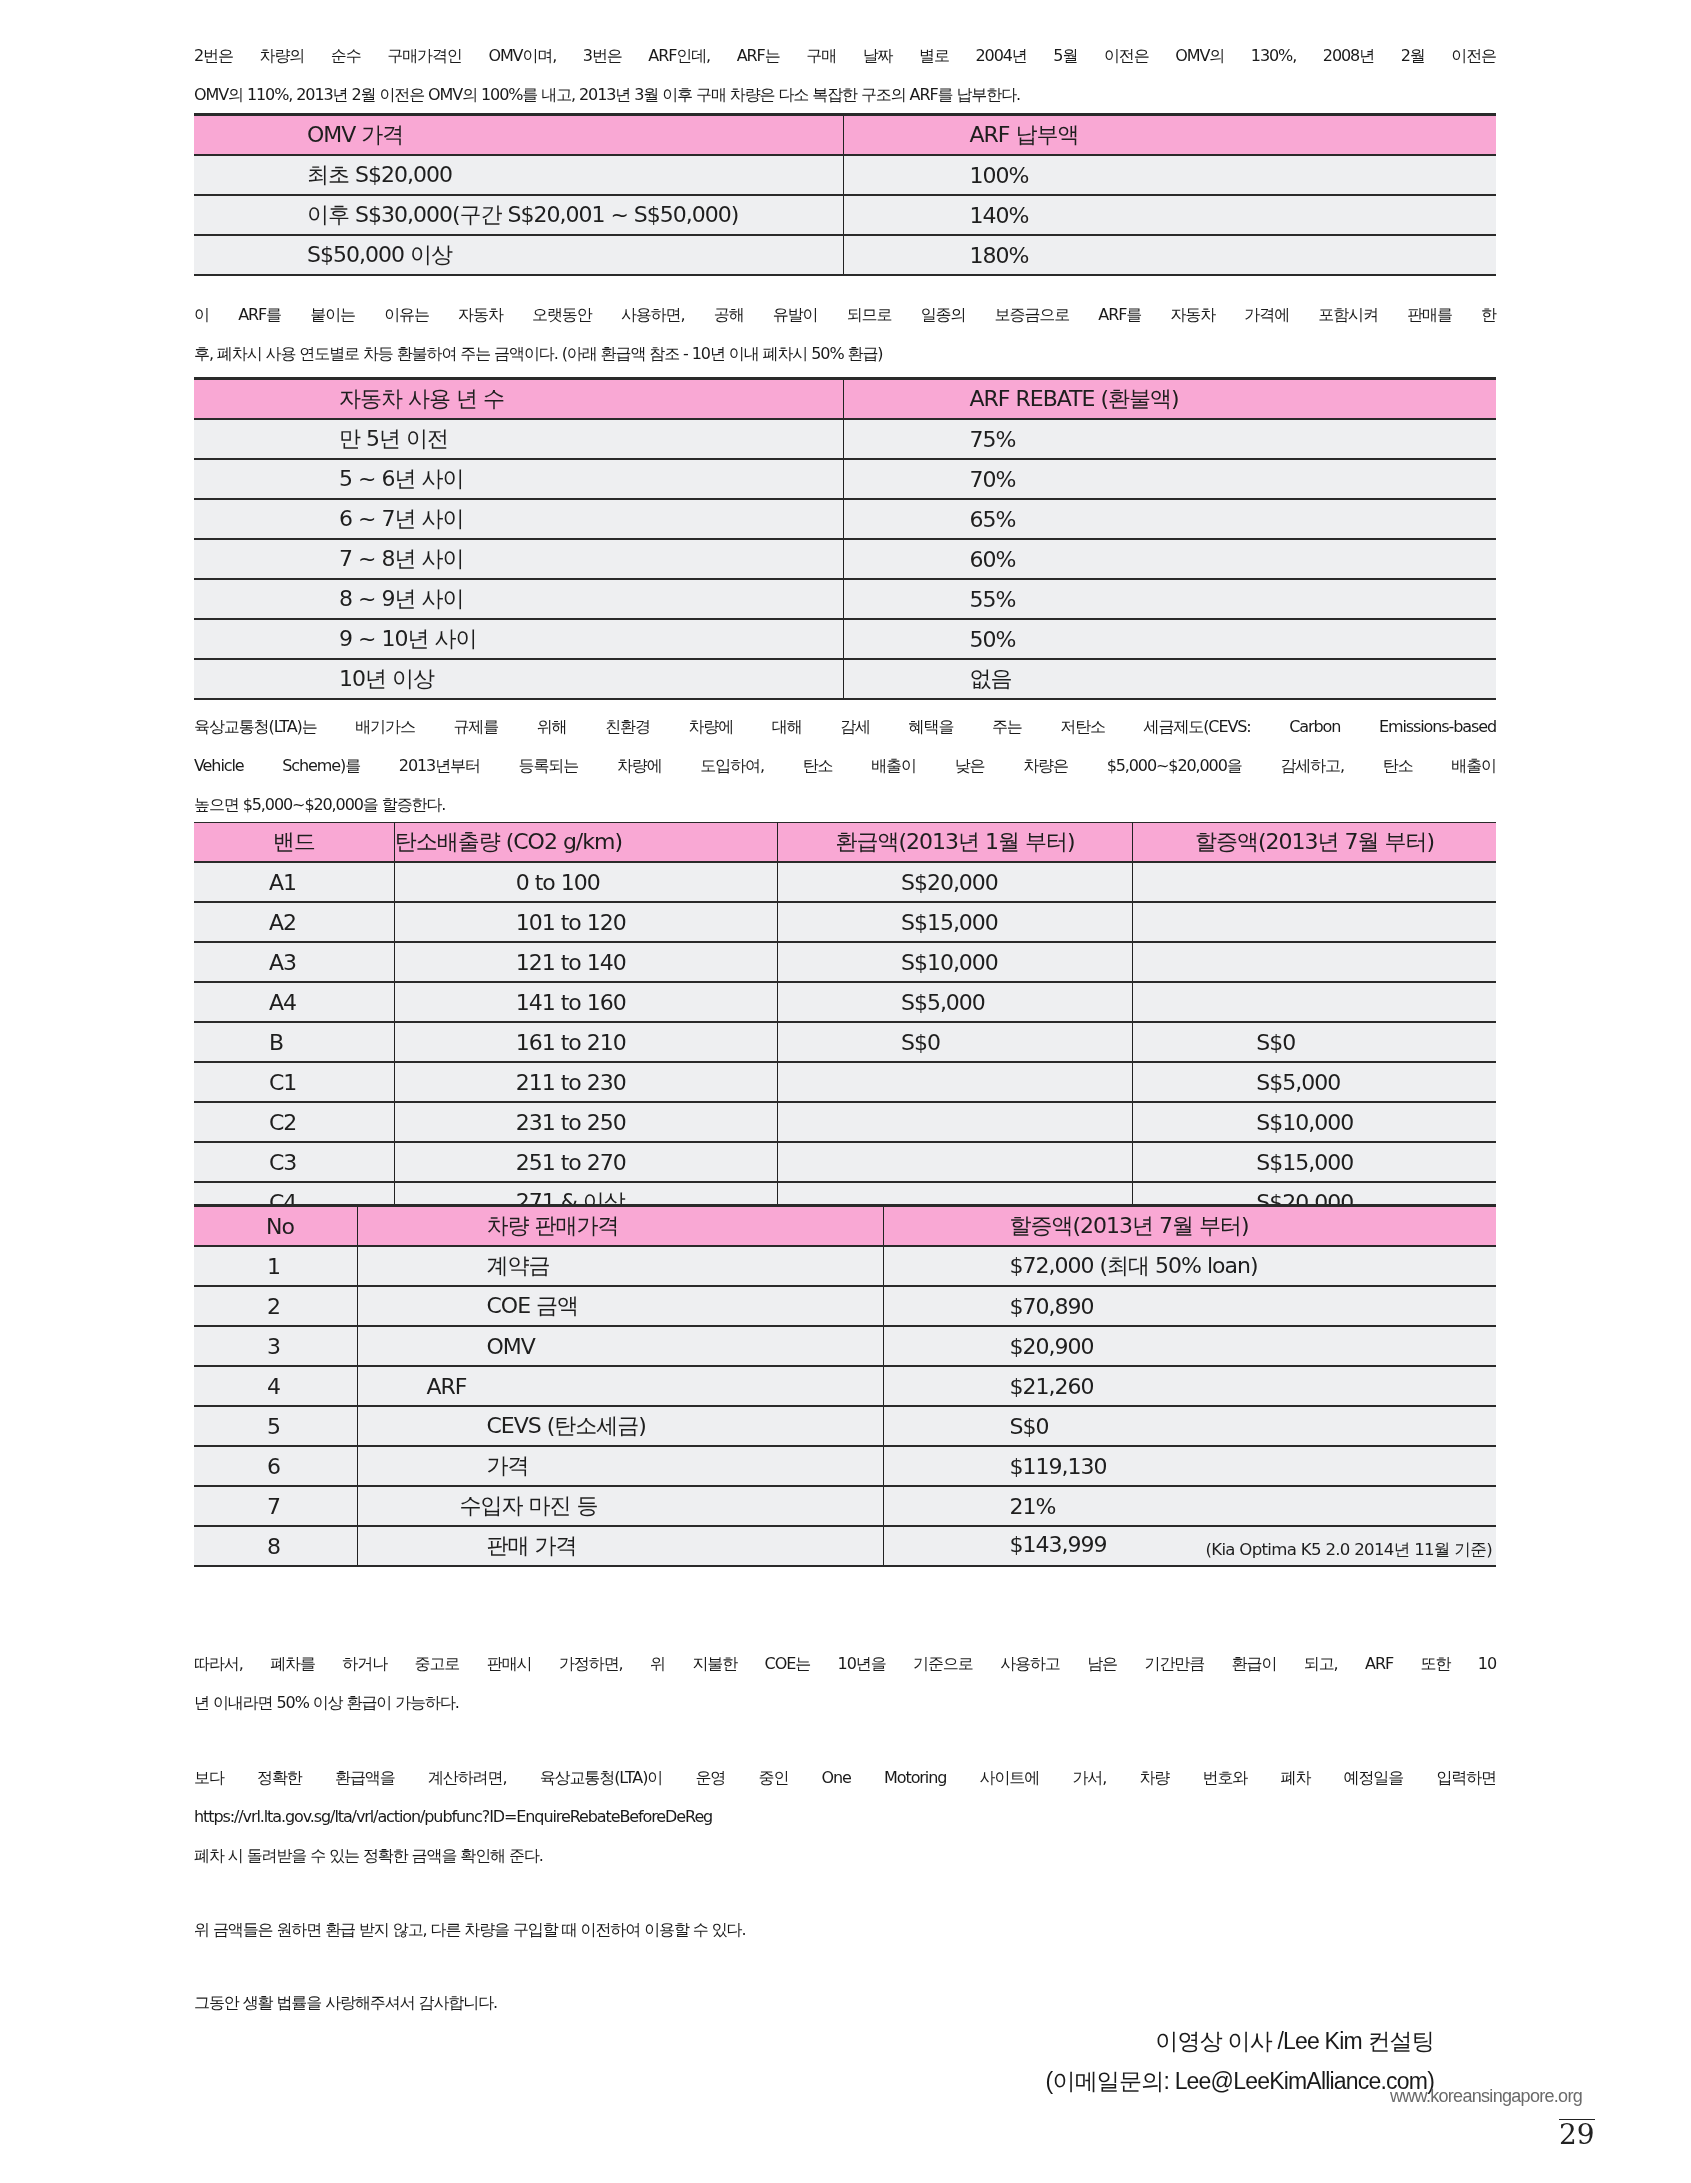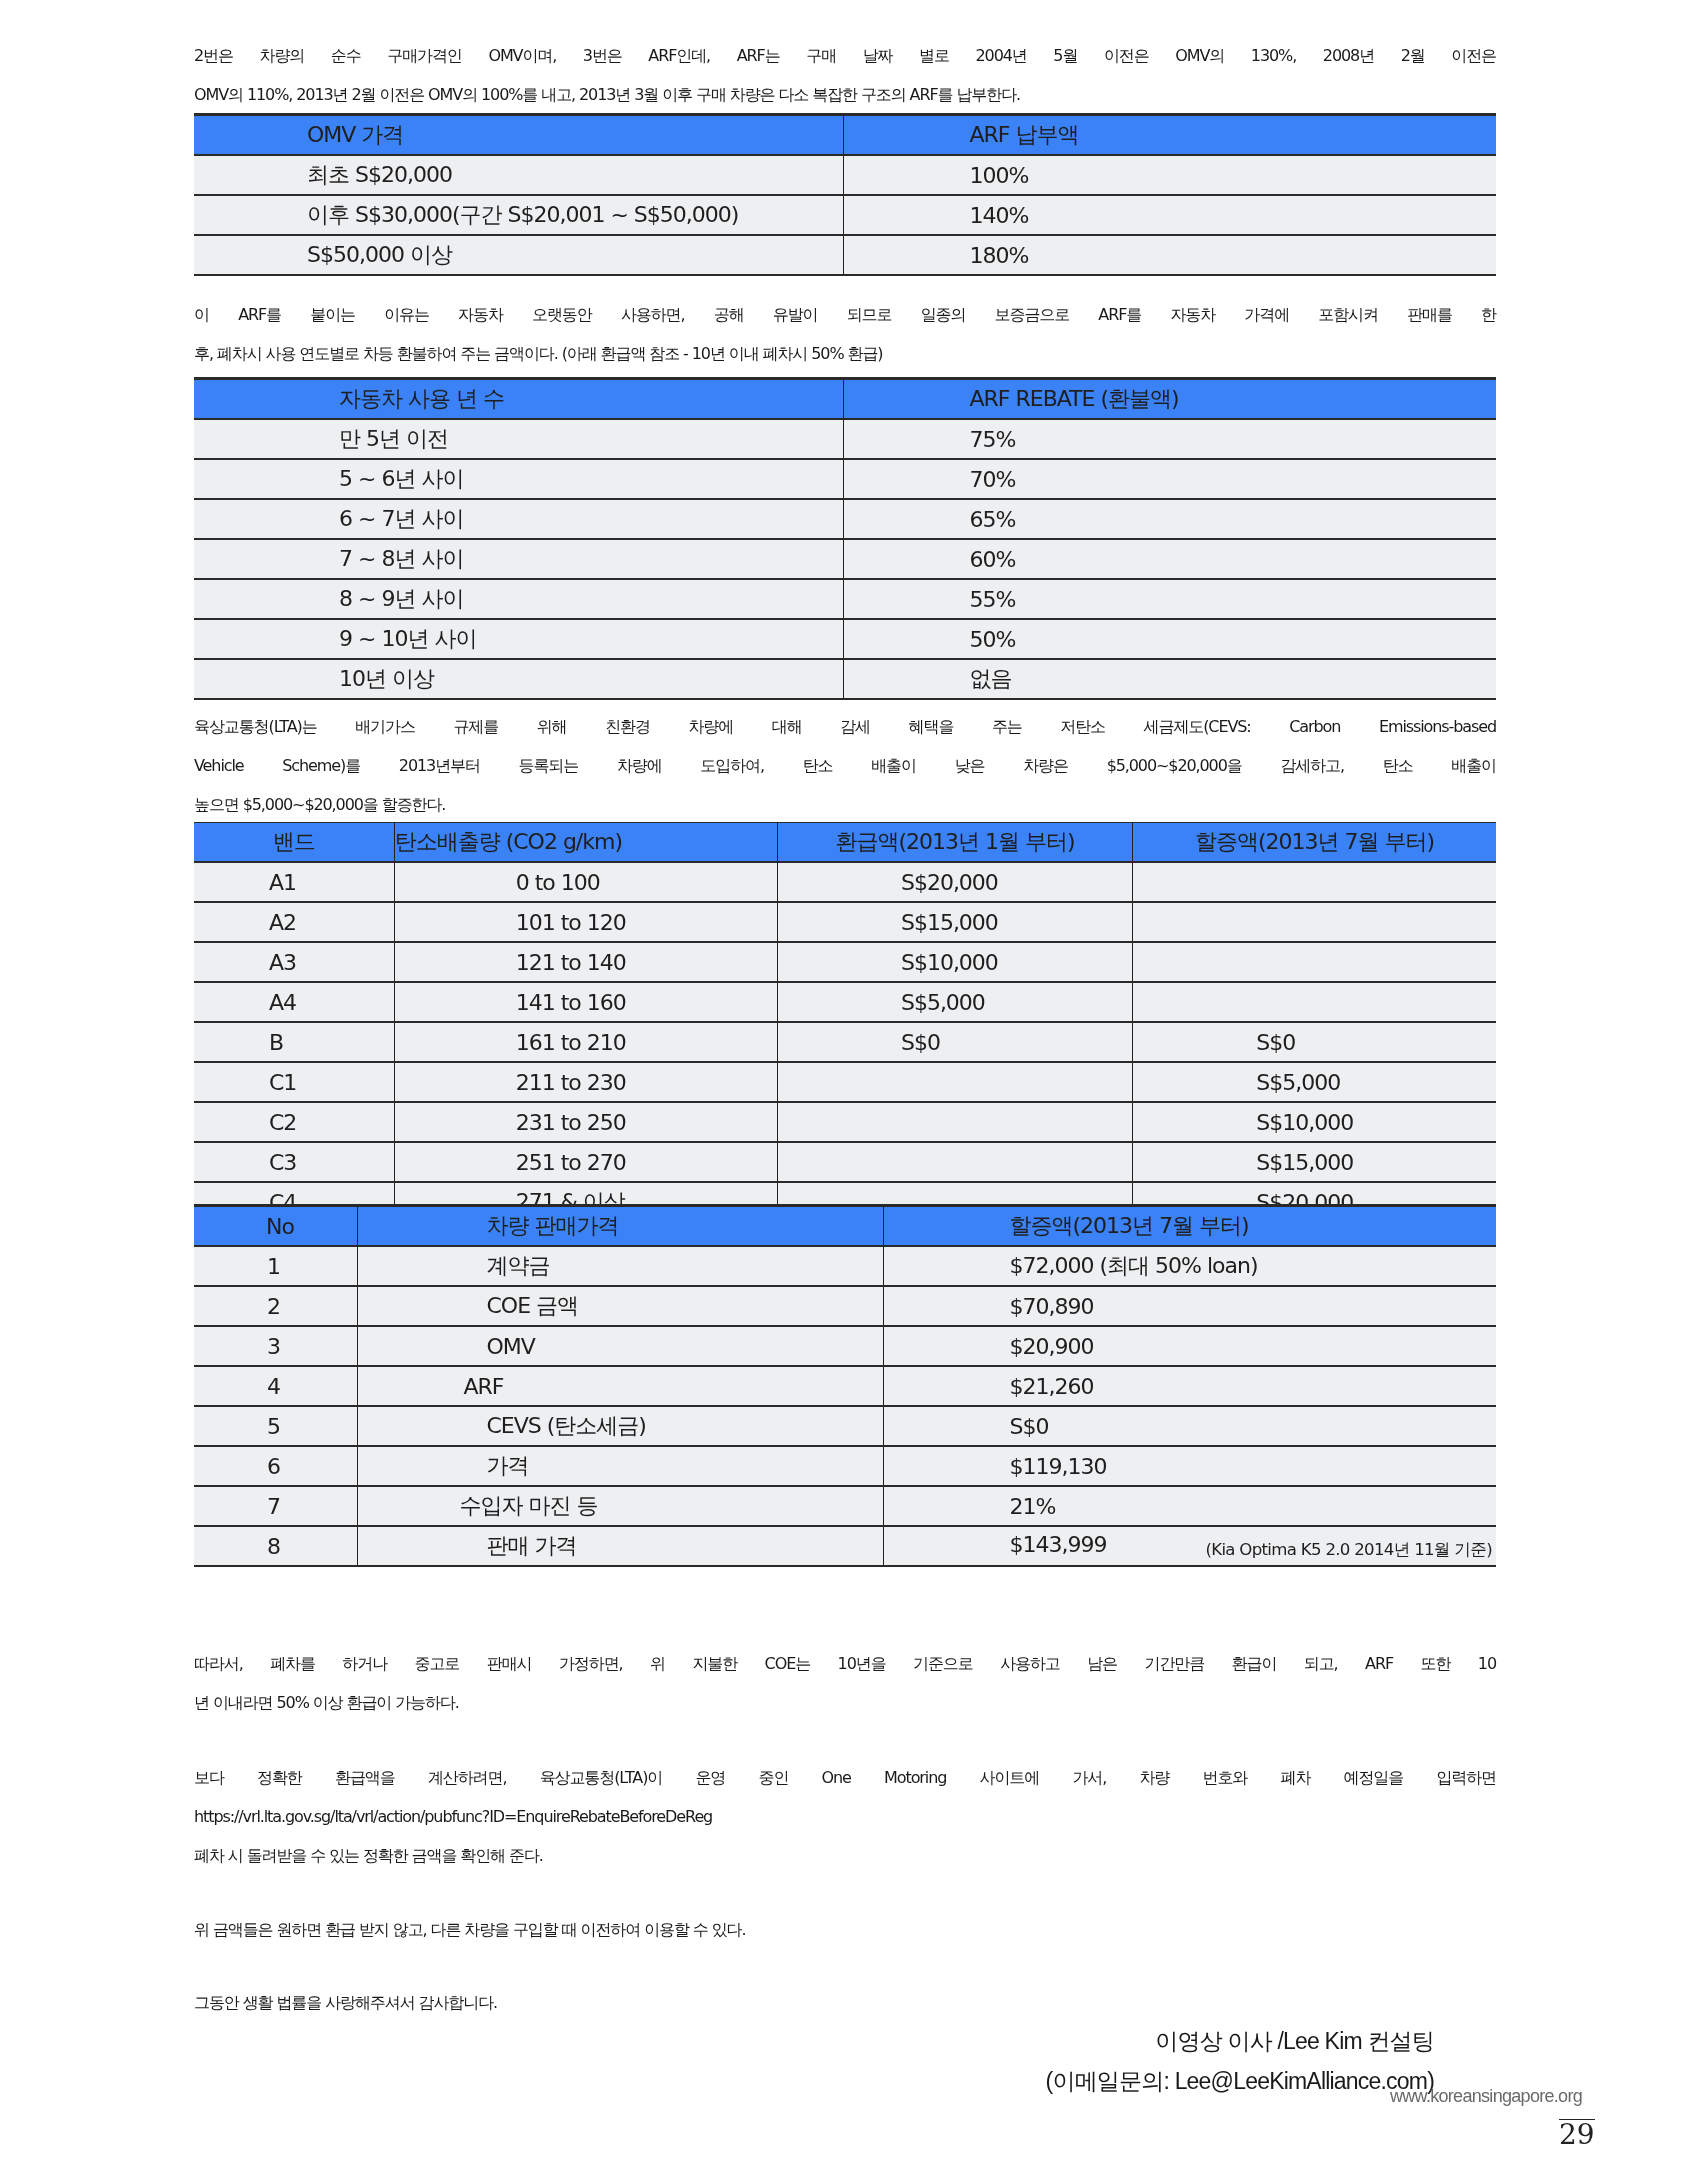--- a/index.html
+++ b/index.html
@@ -19,21 +19,21 @@
   table.dt {
     width: 1302px; border-collapse: collapse; table-layout: fixed;
     font-size: 22px; letter-spacing: -1px;
     font-family: "DejaVu Sans", sans-serif;
   }
   table.dt th, table.dt td {
     height: 38px; padding: 0; vertical-align: middle;
     border-bottom: 2.1px solid #2a2a2a; font-weight: normal;
     text-align: left; white-space: nowrap; color: #1e1e1e;
   }
-  table.dt th { background: #3b82f6; }
+  table.dt th { background: #f9a8d4; }
   table.dt td { background: #eeeff1; }
   table.dt th + th, table.dt td + td { border-left: 1.4px solid #222; }
   table.dt.topline { border-top: 3.5px solid #2a2a2a; }
   table.dt.topline-thin { border-top: 1.4px solid #2a2a2a; }
   .note { font-size: 16.6px; letter-spacing: -0.7px; float: right; margin-right: 4.1px; margin-top: 7px; }
   .sig { position: absolute; right: 0; font-size: 23px; letter-spacing: -0.8px; text-align: right; white-space: nowrap; font-family: "Liberation Sans", sans-serif; }
   .site { position: absolute; font-size: 18px; color: #6a6a6a; letter-spacing: -0.7px; font-family: "Liberation Sans", sans-serif; }
   .pageno { position: absolute; font-family: "DejaVu Serif", serif; font-size: 28px; color: #222; border-top: 1.4px solid #222; line-height: 28px; padding-top: 1.4px; }
 </style>
 </head>
@@ -228,21 +228,21 @@
         <td style="padding-left:129px"><span>COE 금액</span></td>
         <td style="padding-left:126px"><span>$70,890</span></td>
       </tr>
       <tr>
         <td style="padding-left:73px"><span>3</span></td>
         <td style="padding-left:129px"><span>OMV</span></td>
         <td style="padding-left:126px"><span>$20,900</span></td>
       </tr>
       <tr>
         <td style="padding-left:73px"><span>4</span></td>
-        <td style="padding-left:106px"><span>ARF</span></td>
+        <td style="padding-left:69px"><span>ARF</span></td>
         <td style="padding-left:126px"><span>$21,260</span></td>
       </tr>
       <tr>
         <td style="padding-left:73px"><span>5</span></td>
         <td style="padding-left:129px"><span>CEVS (탄소세금)</span></td>
         <td style="padding-left:126px"><span>S$0</span></td>
       </tr>
       <tr>
         <td style="padding-left:73px"><span>6</span></td>
         <td style="padding-left:129px"><span>가격</span></td>

